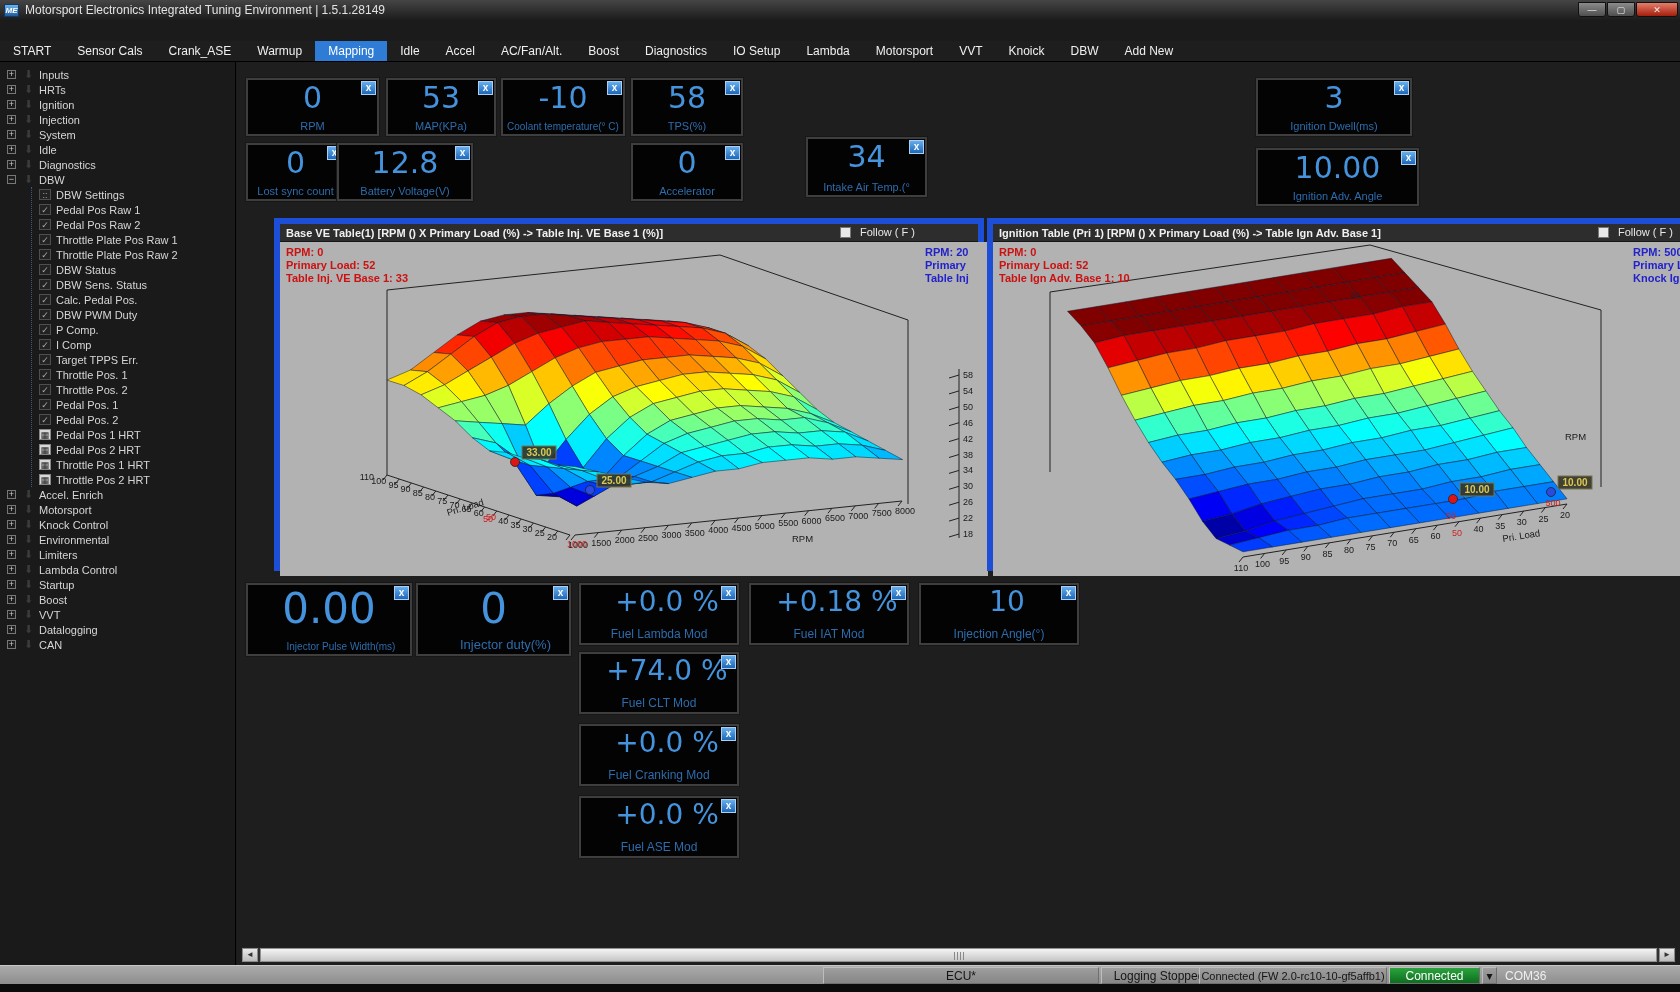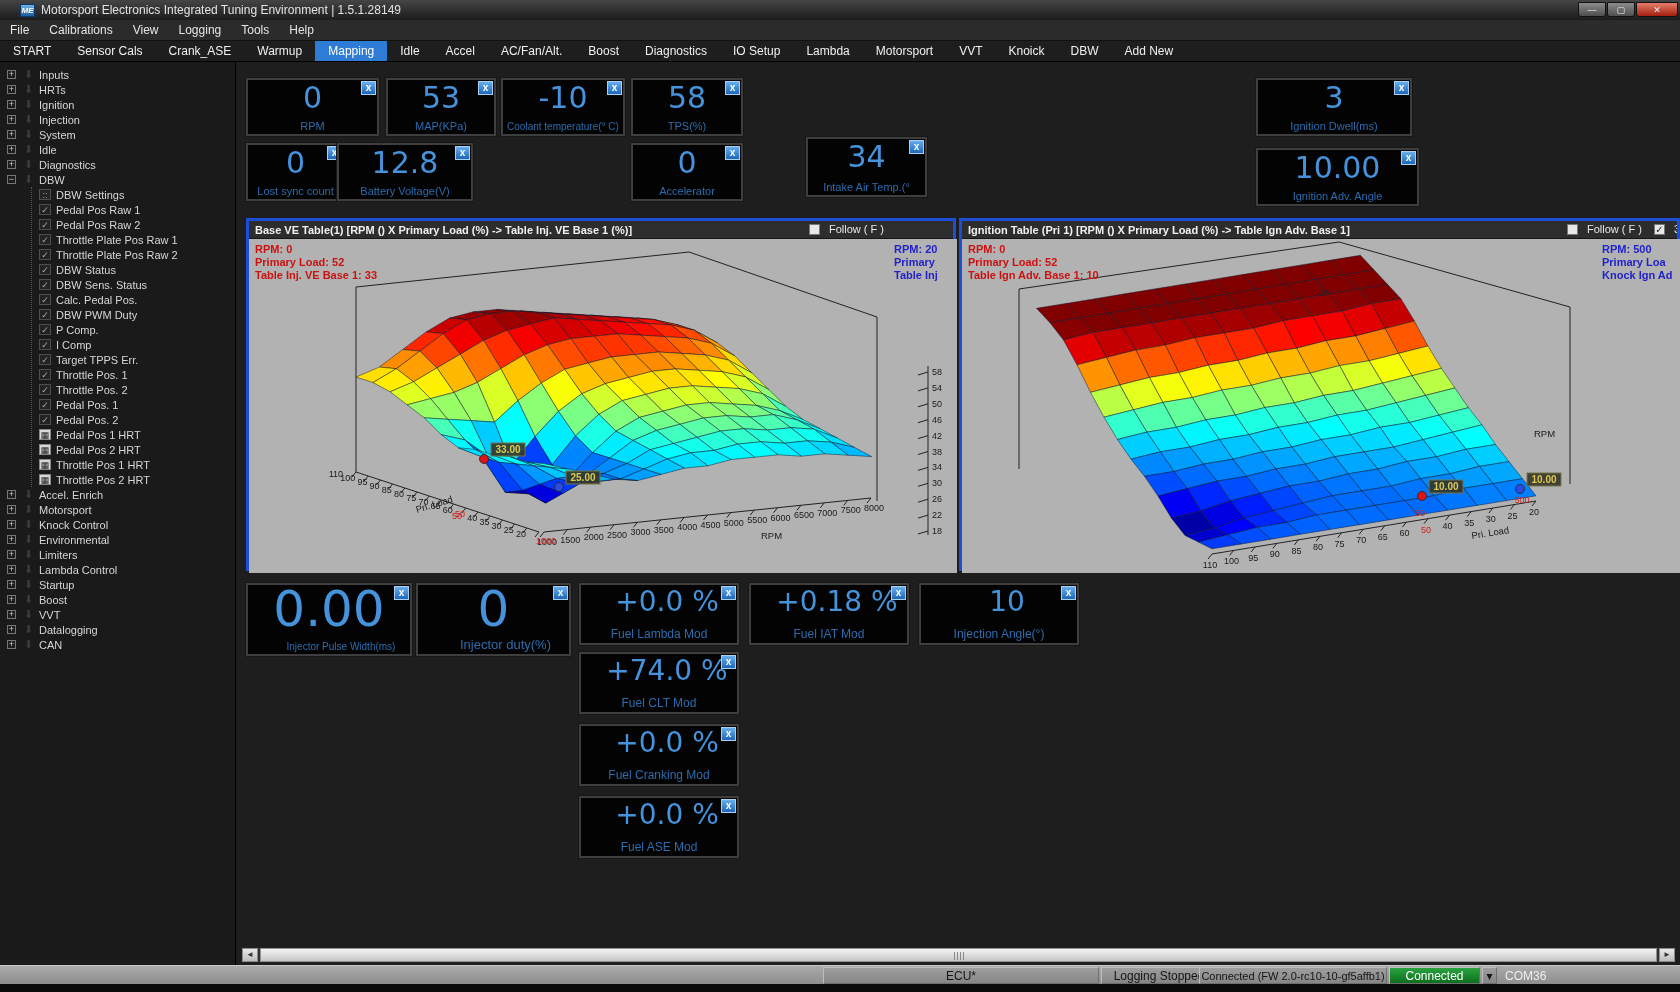--- a/index.html
+++ b/index.html
@@ -4,21 +4,21 @@
 <style>
   * { margin:0; padding:0; box-sizing:border-box; }
   html,body { width:1680px; height:992px; overflow:hidden; background:#000;
     font-family:"Liberation Sans", sans-serif; }
   #app { position:relative; width:1680px; height:992px; background:#1b1b1b; }
 
   
   .titlebar { position:absolute; left:0; top:0; width:1680px; height:20px;
     background:linear-gradient(#454545,#1c1c1c); display:flex; align-items:center;
     color:#e2e2e2; font-size:12px; }
-  .app-icon { width:15px; height:13px; margin:0 6px 0 20px;
+  .app-icon { width:15px; height:13px; margin:0 6px 0 4px;
     background:linear-gradient(#6db2e8,#1f5c9e); border:1px solid #0d3a6b;
     color:#fff; font-size:8px; font-style:italic; font-weight:bold;
     display:flex; align-items:center; justify-content:center; }
   .win-btns { margin-left:auto; display:flex; height:16px; margin-right:2px; }
   .win-btn { width:28px; height:15px; margin-left:1px; border:1px solid #111;
     background:linear-gradient(#8b8b8b,#4f4f4f); color:#eee; font-size:9px;
     display:flex; align-items:center; justify-content:center; border-radius:0 0 3px 3px; }
   .win-btn.close { width:42px; background:linear-gradient(#e57e6a,#a41e0d); }
 
   .menubar { position:absolute; left:0; top:20px; width:1680px; height:21px;
@@ -52,30 +52,30 @@
     background:#1e1e1e; overflow:hidden; }
 
   
   .gauge { position:absolute; background:#030303; border:2px solid #3e3e3e;
     box-shadow:0 0 0 1px #171717; }
   .gauge .val { position:absolute; left:0; right:0; top:1px; text-align:center;
     color:#4593dc; font-family:"DejaVu Sans", sans-serif; }
   .gauge .lbl { position:absolute; left:0; right:0; bottom:2px; text-align:center;
     color:#2d6cac; font-size:11px; white-space:nowrap; overflow:hidden; }
   .gauge.md .val { font-size:30px; line-height:34px; }
-  .gauge.lg .val { font-size:50px; line-height:46px; }
+  .gauge.lg .val { font-size:42px; line-height:46px; }
   .gauge.lg .lbl { font-size:13px;margin-left:24px; }
   .gauge.sm .val { font-size:28px; line-height:32px;margin-left:16px; }
   .gauge.sm .lbl { font-size:12px; }
   .gauge .close { position:absolute; top:1px; right:1px; width:15px; height:14px;
     background:linear-gradient(#66aeec,#1d67b9); border:1px solid #a9cff2;
     color:#fff; font-size:10px; font-weight:bold; line-height:12px; text-align:center; }
 
   
-  .chart-panel { position:absolute; border:3px solid #1d4ed8; }
+  .chart-panel { position:absolute; border:6px solid #1d4ed8;margin-left:28px; }
   .chart-header { position:relative; height:18px; background:#2d2d2d;
     border-bottom:1px solid #151515; color:#f0f0f0; font-size:11px; font-weight:bold;
     display:flex; align-items:center; padding-left:6px; white-space:nowrap; overflow:hidden;}
   .follow-group { position:absolute; top:2px; display:flex; align-items:center; gap:9px;
     font-weight:normal; color:#e8e8e8; }
   .checkbox { width:11px; height:11px; background:#e8e8e8; border:1px solid #777;
     font-size:10px; line-height:10px; color:#222; text-align:center; }
   .chart-body { position:relative; background:#b2b2b2; overflow:hidden; }
   .anno { position:absolute; font-size:11px; font-weight:bold; line-height:13px;
     white-space:nowrap; overflow:hidden; }
@@ -113,28 +113,20 @@
   <div class="titlebar">
     <span class="app-icon">ME</span>
     <span>Motorsport Electronics Integrated Tuning Environment | 1.5.1.28149</span>
     <span class="win-btns">
       <span class="win-btn">—</span>
       <span class="win-btn">▢</span>
       <span class="win-btn close">✕</span>
     </span>
   </div>
 
-  <div class="menubar" id="menubar">
-      <span class="menu-item">File</span>
-      <span class="menu-item">Calibrations</span>
-      <span class="menu-item">View</span>
-      <span class="menu-item">Logging</span>
-      <span class="menu-item">Tools</span>
-      <span class="menu-item">Help</span>
-    </div>
   <div class="tabbar" id="tabbar">
       <span class="tab">START</span>
       <span class="tab">Sensor Cals</span>
       <span class="tab">Crank_ASE</span>
       <span class="tab">Warmup</span>
       <span class="tab active">Mapping</span>
       <span class="tab">Idle</span>
       <span class="tab">Accel</span>
       <span class="tab">AC/Fan/Alt.</span>
       <span class="tab">Boost</span>

